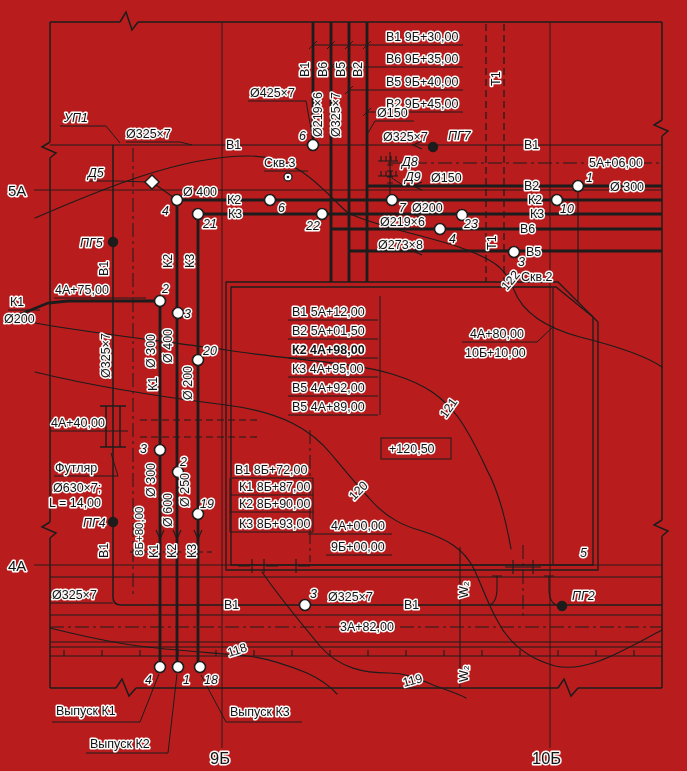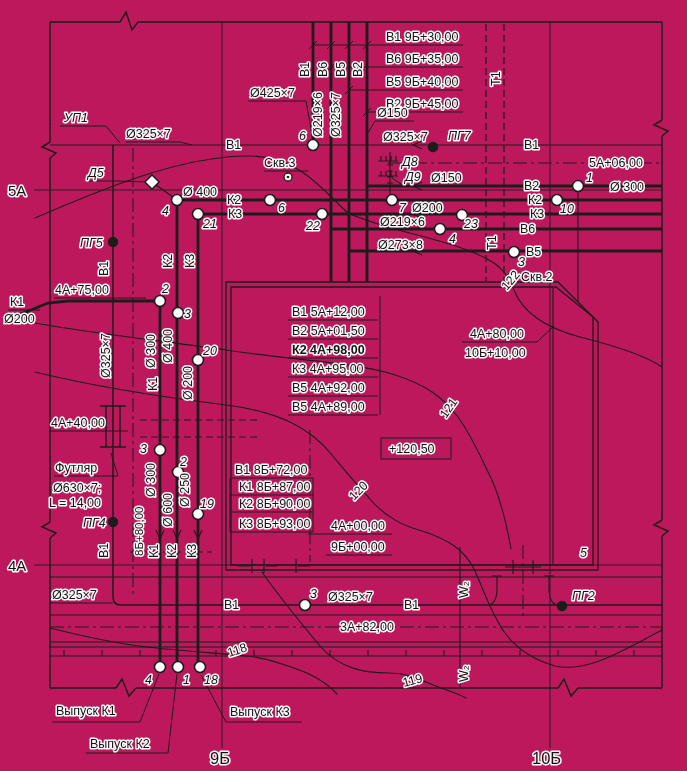--- a/index.html
+++ b/index.html
@@ -1,16 +1,16 @@
 <!DOCTYPE html>
 <html><head>
 <meta charset="utf-8">
 <style>
   html,body{margin:0;padding:0;background:#fafafa;}
-  #stage{position:relative;width:687px;height:771px;background:#be185d;overflow:hidden;}
+  #stage{position:relative;width:687px;height:771px;background:#b91c1c;overflow:hidden;}
   svg{display:block;}
   svg line, svg path, svg polyline, svg rect.box{stroke:#1c1c1c;fill:none;stroke-linecap:butt;}
   .thin{stroke-width:1.1}
   .med{stroke-width:1.5}
   .thick{stroke-width:2.8}
   .axis{stroke-width:0.9}
   .wall{stroke-width:1.3}
   .ldr{stroke-width:1}
   .contour{stroke-width:1.15;stroke-linecap:round}
   .dd{stroke-width:1;stroke-dasharray:14 4 3 4}

